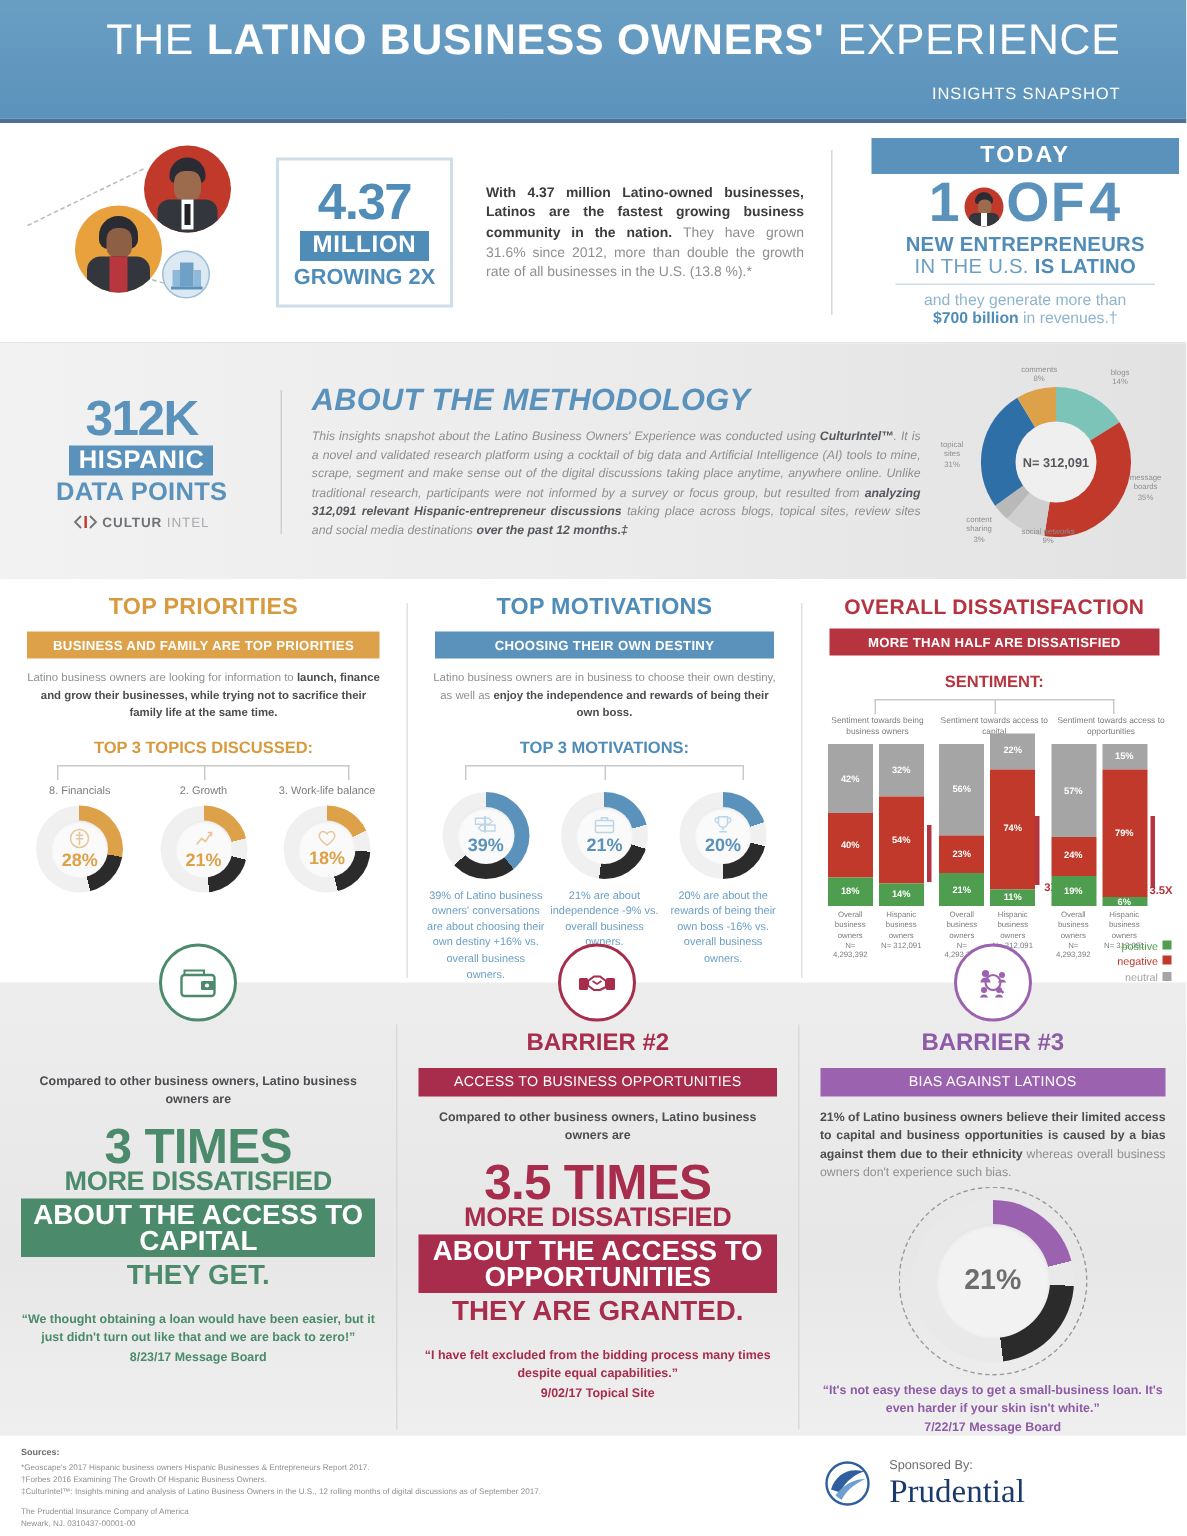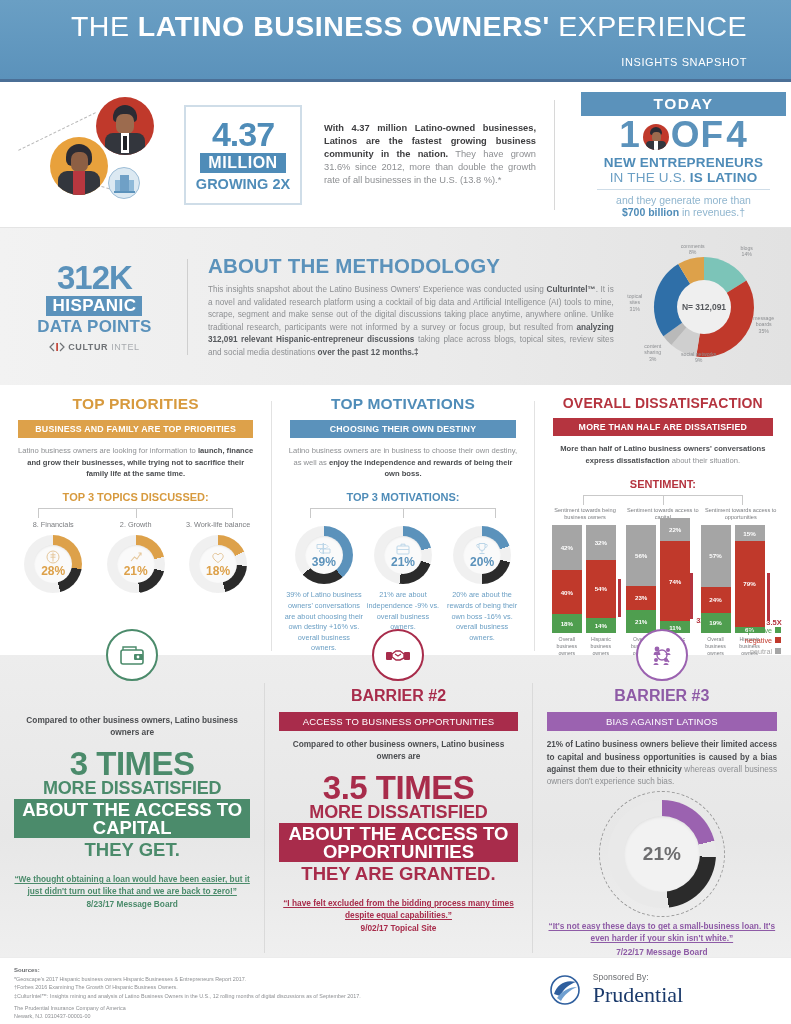--- a/index.html
+++ b/index.html
@@ -61,21 +61,21 @@
     height: 161px; background: linear-gradient(90deg,#f2f2f2 0%, #ebebeb 55%, #e2e2e2 100%);
     display:flex; align-items:center; padding: 0 9px 0 22px; position:relative;
   }
   .m-left { width: 150px; text-align:center; }
   .m-312 { color:#5b92bb; font-size:33px; font-weight:bold; line-height:1; letter-spacing:-1px;}
   .m-hisp { background:#5b92bb; color:#fff; font-size:17px; font-weight:bold; padding:0 6px; display:inline-block; margin-top:2px; letter-spacing:.5px;}
   .m-dp { color:#5b92bb; font-size:17px; font-weight:bold; margin-top:1px; letter-spacing:.2px;}
   .m-logo { margin-top:5px; font-size:9px; color:#6f7276; font-weight:bold; letter-spacing:.6px; display:flex;justify-content:center;align-items:center;gap:3px;}
   .m-logo span.li { color:#a8abaf; font-weight:normal;}
   .m-vline { width:1px; height:96px; background:#cfcfcf; margin:0 20px; }
-  .m-body { width: 420px; }
+  .m-body { width: 420px; font-style: italic; }
   .m-title { color:#5b92bb; font-size:20.5px; font-weight:bold; letter-spacing:.2px; margin-bottom:6px;}
   .m-para { font-size:8.2px; line-height:1.52; color:#8d8f92; text-align:justify; }
   .m-para b { color:#55585c; }
   .m-chart { width:170px; height:128px; position:relative; margin-left:4px;}
   .pie-label { position:absolute; font-size:5.2px; color:#8d8f92; text-align:center; line-height:1.25;}
 
   
   .cols { height: 270px; display:flex; background:#fff; padding-top:8px;}
   .col { position:relative; padding: 0 12px; }
   .col1 { width: 272px; } .col2 { width: 262px; } .col3 { width: 257px; }
@@ -123,21 +123,21 @@
   .bsep{ width:1px; background:#dadada; margin-top:28px; height:270px;}
   .bicon{ width:52px;height:52px;border-radius:50%; background:#fff; border:2px solid; margin:0 auto; position:relative; top:-26px; display:flex;align-items:center;justify-content:center;}
   .bhead{ text-align:center; font-size:16px; font-weight:bold; margin-top:-20px; }
   .bband{ color:#fff; font-size:9.5px; text-align:center; padding:4px 0; margin-top:7px; letter-spacing:.2px;}
   .bsub{ text-align:center; font-size:8.3px; font-weight:bold; color:#4b4d50; margin-top:8px; line-height:1.42;}
   .bbig{ text-align:center; font-weight:bold; line-height:.96; margin-top:9px; }
   .bbig .l1{ font-size:33px; letter-spacing:-.5px;}
   .bbig .l2{ font-size:18px; letter-spacing:-.2px;}
   .bbig .l3{ color:#fff; font-size:18.5px; padding:2px 6px; display:block; margin-top:2px;}
   .bbig .l4{ font-size:18.5px; display:block; margin-top:3px;}
-  .bquote{ text-align:center; font-size:8.3px; font-weight:bold; line-height:1.45; margin-top:14px;text-decoration:underline;}
+  .bquote{ text-align:center; font-size:8.3px; font-weight:bold; line-height:1.45; margin-top:14px;}
   .bsrc{ text-align:center; font-size:8.3px; font-weight:bold; margin-top:2px;}
   .g-green{color:#4b8b6b;} .bg-green{background:#4b8b6b;} .bd-green{border-color:#4b8b6b;}
   .g-red{color:#a82c4b;} .bg-red{background:#a82c4b;} .bd-red{border-color:#a82c4b;}
   .g-pur{color:#8e5ba6;} .bg-pur{background:#9b62b0;} .bd-pur{border-color:#9b62b0;}
   .bcol3 .b3text{ font-size:8.2px; color:#4b4d50; line-height:1.5; text-align:justify; margin-top:8px; font-weight:bold;}
   .bcol3 .b3text .lt{ font-weight:normal; color:#8d8f92;}
   .bigdonut{ width:108px;height:108px;border-radius:50%; margin:12px auto 0; position:relative;}
   .bigdonut .hole{position:absolute;left:50%;top:50%;transform:translate(-50%,-50%);width:76px;height:76px;border-radius:50%;background:#f2f2f2;display:flex;align-items:center;justify-content:center;box-shadow:inset 0 1px 3px rgba(0,0,0,.08);}
   .bigdonut .hole span{font-size:19px;font-weight:bold;color:#6e6e70;}
   .dashring{position:absolute;left:-9px;top:-9px;width:126px;height:126px;border-radius:50%;border:1px dashed #9a9a9a;}
@@ -382,21 +382,20 @@
           <div class="d-note">20% are about the rewards of being their own boss -16% vs. overall business owners.</div>
         </div>
       </div>
     </div>
 
     <div class="col-sep"></div>
 
     <div class="col col3">
       <div class="col-title c3t" style="font-size:14px;">OVERALL DISSATISFACTION</div>
       <div class="col-band b3">MORE THAN HALF ARE DISSATISFIED</div>
-      <div class="col-desc"><b>More than half of Latino business owners' conversations express dissatisfaction</b><span> about their situation.</span></div>
       <div class="sub-head s3">SENTIMENT:</div>
       <div class="bracket" style="margin:5px 36px 0;">
         <div class="hline"></div>
           <div class="v" style="left:0;"></div>
           <div class="v" style="left:50%;"></div>
           <div class="v" style="right:0;"></div>
       </div>
       <div class="sent-heads">
         <div>Sentiment towards being business owners</div>
         <div>Sentiment towards access to capital</div>

